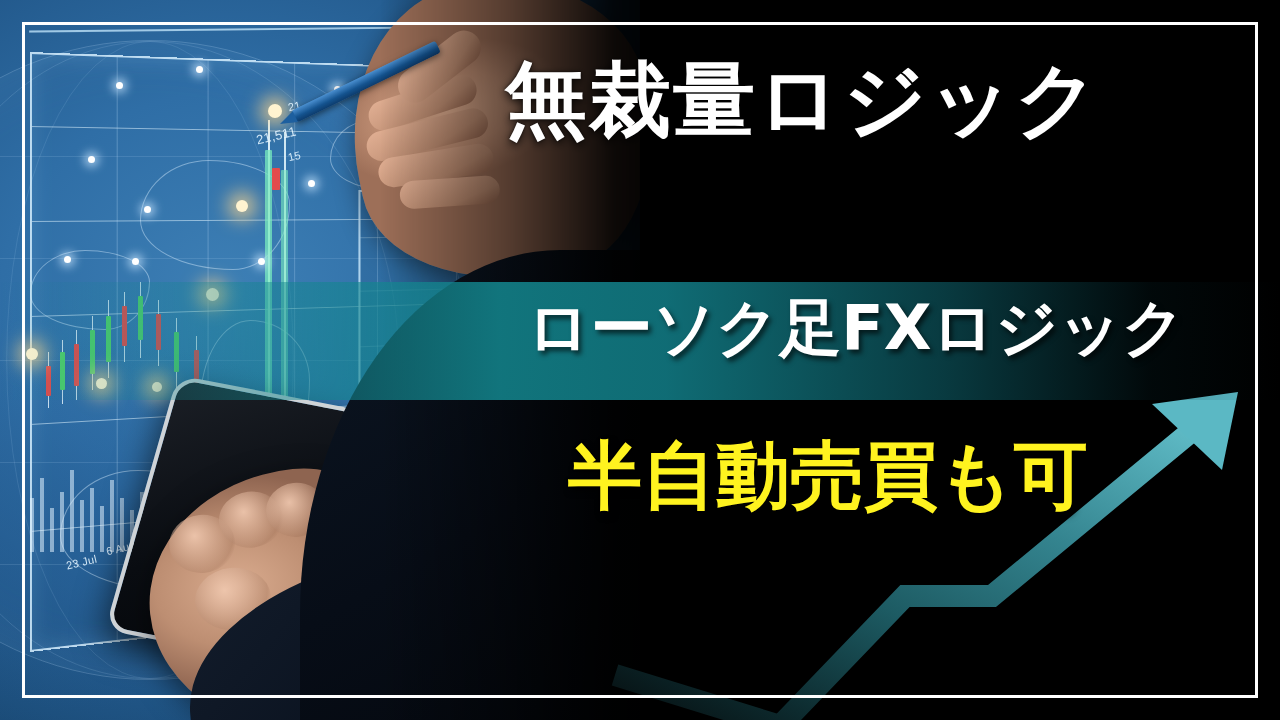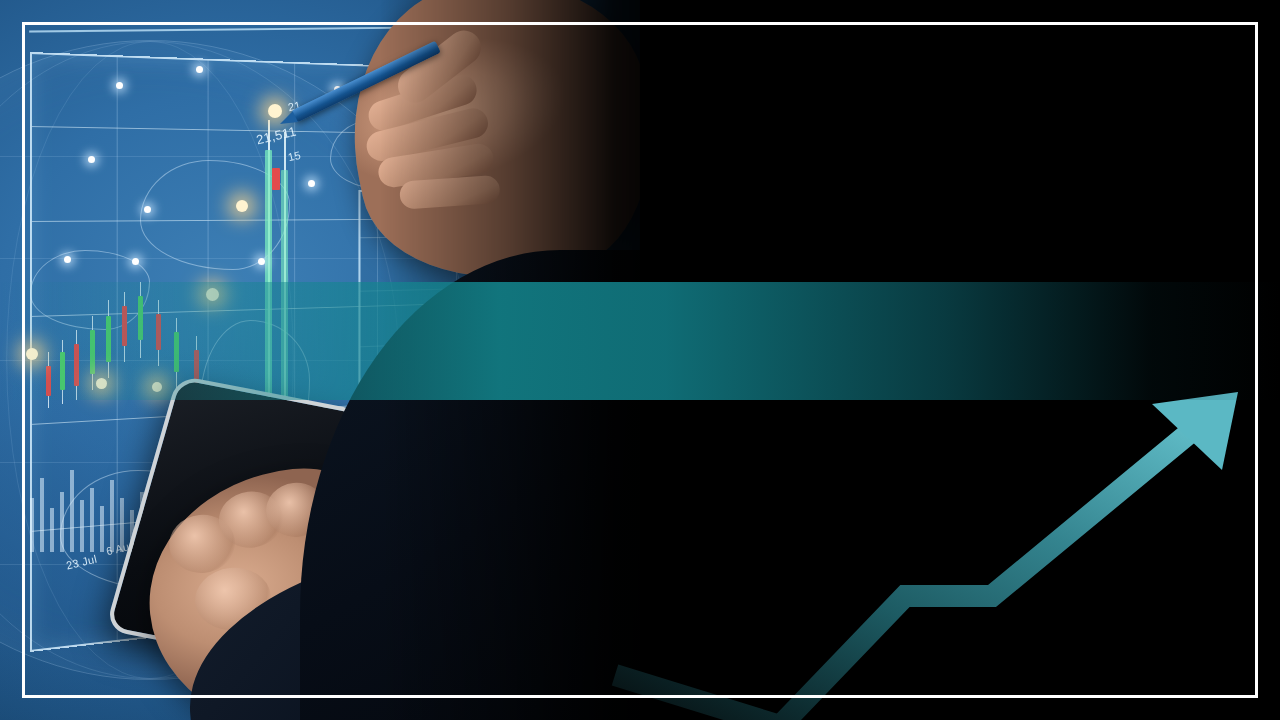--- a/index.html
+++ b/index.html
@@ -373,15 +373,18 @@
         <stop offset="68%" stop-color="#34848f"></stop>
         <stop offset="100%" stop-color="#63c0cb"></stop>
       </linearGradient>
     </defs>
     <polyline points="615,675 780,726 905,596 992,596 1205,420" fill="none" stroke="url(#arrGrad)" stroke-width="22" stroke-linejoin="miter" stroke-linecap="butt"></polyline>
     <polygon points="1238,392 1152,404 1222,470" fill="#5bb8c4"></polygon>
   </svg>
 
   <div class="teal-band"></div>
 
+  <div class="txt line1">無裁量ロジック</div>
+  <div class="txt line3">ローソク足FXロジック</div>
+  <div class="txt line4">半自動売買も可</div>
 
   <div class="frame"></div>
 </div>
 
 </body></html>

